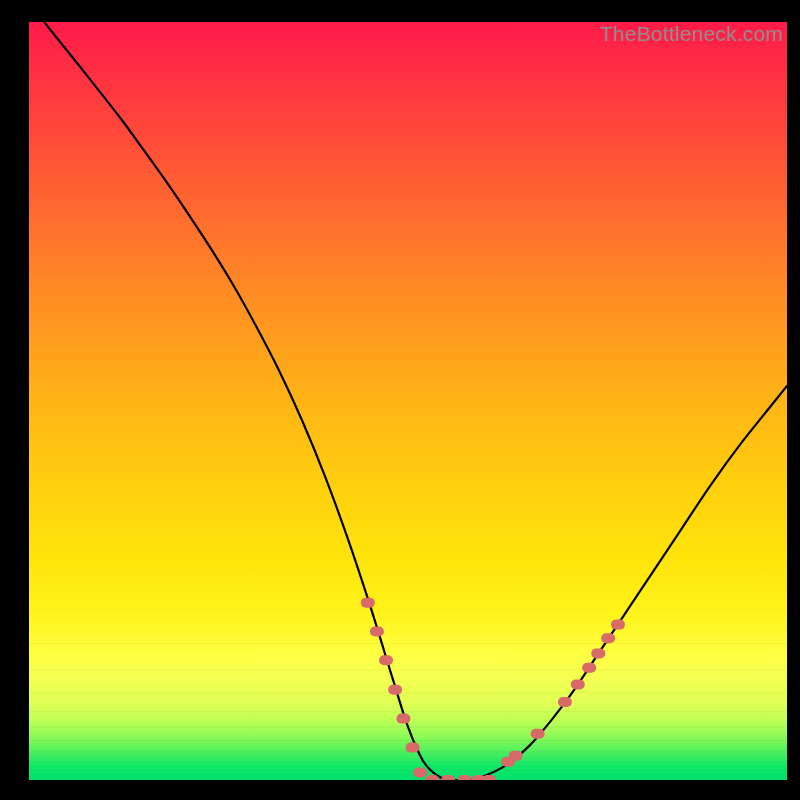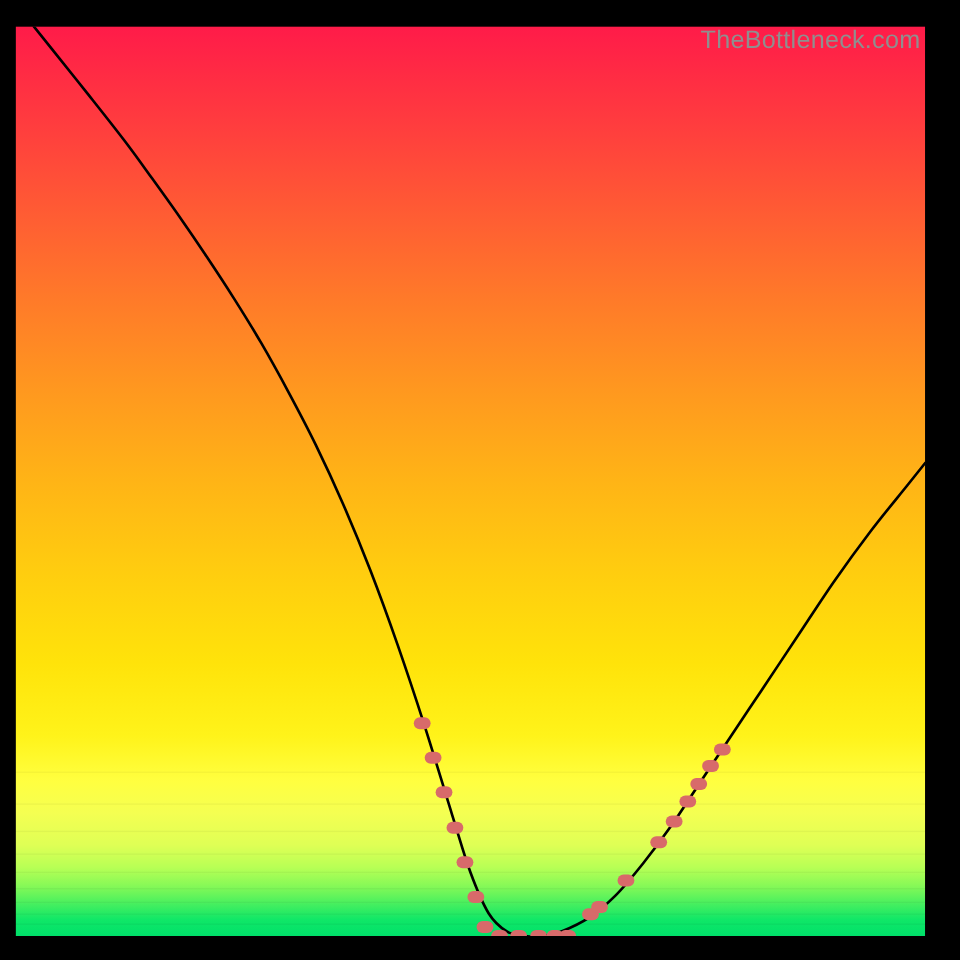--- a/index.html
+++ b/index.html
@@ -5,21 +5,21 @@
   html, body {
     margin: 0;
     padding: 0;
     width: 800px;
     height: 800px;
     background: #000000;
     overflow: hidden;
   }
   .frame {
     position: absolute;
-    left: 13px;
+    left: 29px;
     top: 22px;
     width: 758px;
     height: 758px;
     background: #000;
   }
   .plot-area {
     position: absolute;
     left: 0;
     top: 0;
     width: 758px;

